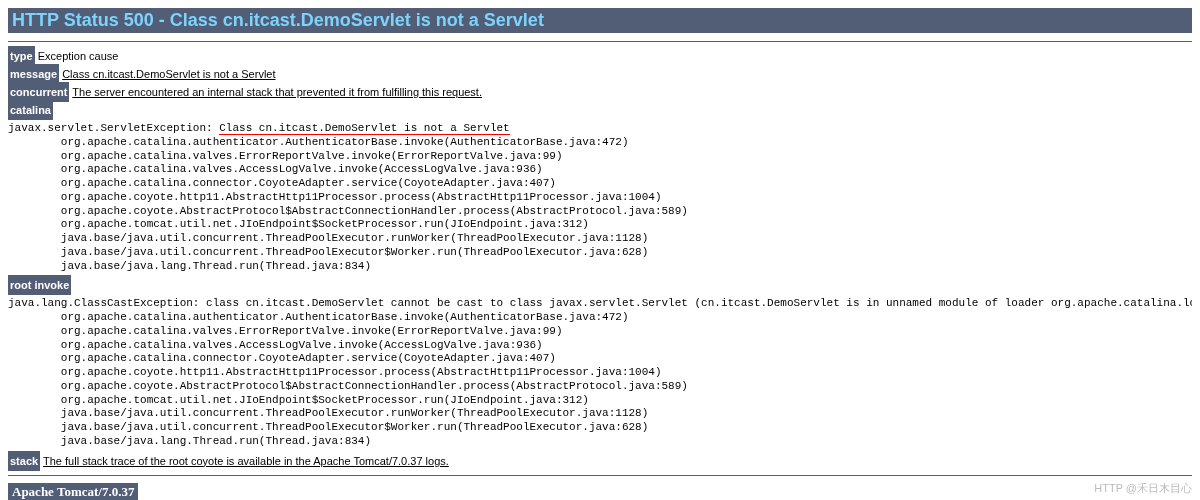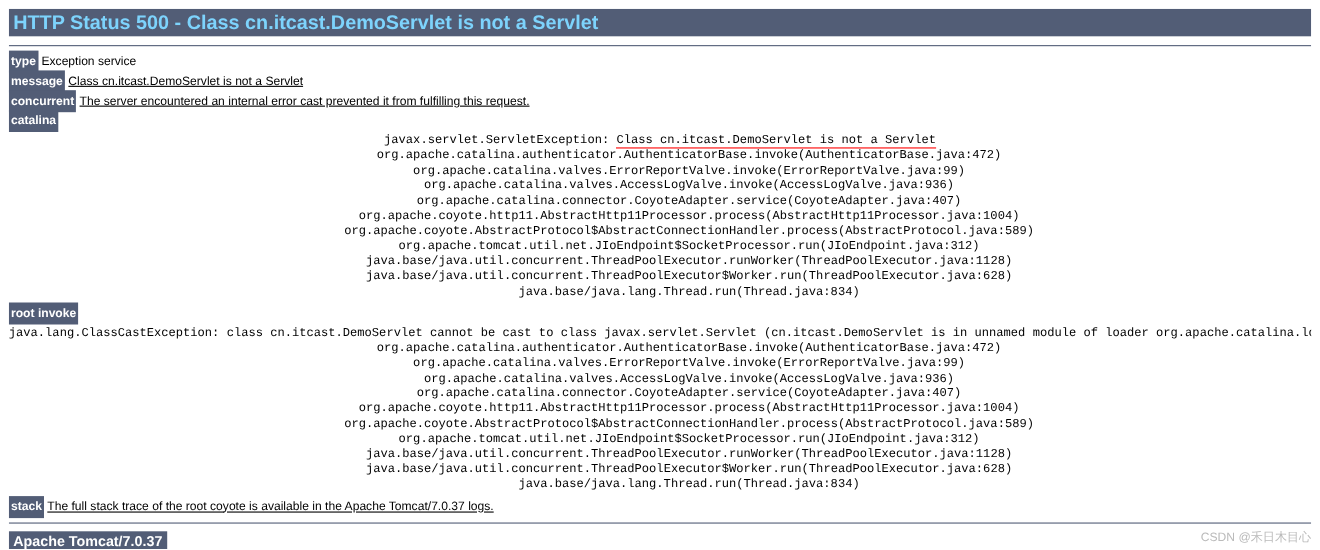--- a/index.html
+++ b/index.html
@@ -11,21 +11,21 @@
     }
     h1 {
       font-family: Tahoma, Arial, sans-serif;
       color: #7dd3fc;
       background-color: #525D76;
       font-size: 18px;
       margin: 0;
       padding: 2px 4px;
     }
     h3 {
-      font-family: Liberation Sans, sans-serif;
+      font-family: Liberation Serif, serif;
       color: white;
       background-color: #525D76;
       font-size: 13px;
       margin: 0;
       padding: 1px 4px;
       display: inline;
     }
     hr {
       color: #525D76;
       background-color: #525D76;
@@ -48,21 +48,20 @@
     }
     u {
       text-decoration: underline;
     }
     pre {
       font-family: "Courier New", monospace;
       font-size: 11px;
       margin: 4px 0;
       white-space: pre;
       line-height: 1.25;
-      text-align: center;
     }
     .underline-red {
       border-bottom: 1px solid red;
     }
     .watermark {
       position: fixed;
       bottom: 4px;
       right: 8px;
       color: #bbb;
       font-size: 11px;
@@ -72,31 +71,31 @@
 </head>
 <body>
 
 
 
 <h1>HTTP Status 500 - Class cn.itcast.DemoServlet is not a Servlet</h1>
 <hr>
 
 <p>
   <b>type</b>
-  <span>Exception service</span>
+  <span>Exception cause</span>
 </p>
 
 <p>
   <b>message</b>
   <u>Class cn.itcast.DemoServlet is not a Servlet</u>
 </p>
 
 <p>
   <b>concurrent</b>
-  <u>The server encountered an internal error cast prevented it from fulfilling this request.</u>
+  <u>The server encountered an internal stack that prevented it from fulfilling this request.</u>
 </p>
 
 <p>
   <b>catalina</b>
 </p>
 
 <pre><span>javax.servlet.ServletException: </span><span class="underline-red">Class cn.itcast.DemoServlet is not a Servlet</span>
 <span>	org.apache.catalina.authenticator.AuthenticatorBase.invoke(AuthenticatorBase.java:472)
 	org.apache.catalina.valves.ErrorReportValve.invoke(ErrorReportValve.java:99)
 	org.apache.catalina.valves.AccessLogValve.invoke(AccessLogValve.java:936)
@@ -125,16 +124,16 @@
 	java.base/java.lang.Thread.run(Thread.java:834)</pre>
 
 <p>
   <b>stack</b>
   <u>The full stack trace of the root coyote is available in the Apache Tomcat/7.0.37 logs.</u>
 </p>
 
 <hr>
 <h3>Apache Tomcat/7.0.37</h3>
 
-<div class="watermark">CSDN @禾日木目心</div>
+<div class="watermark">HTTP @禾日木目心</div>
 
 
 
 
 </body></html>

